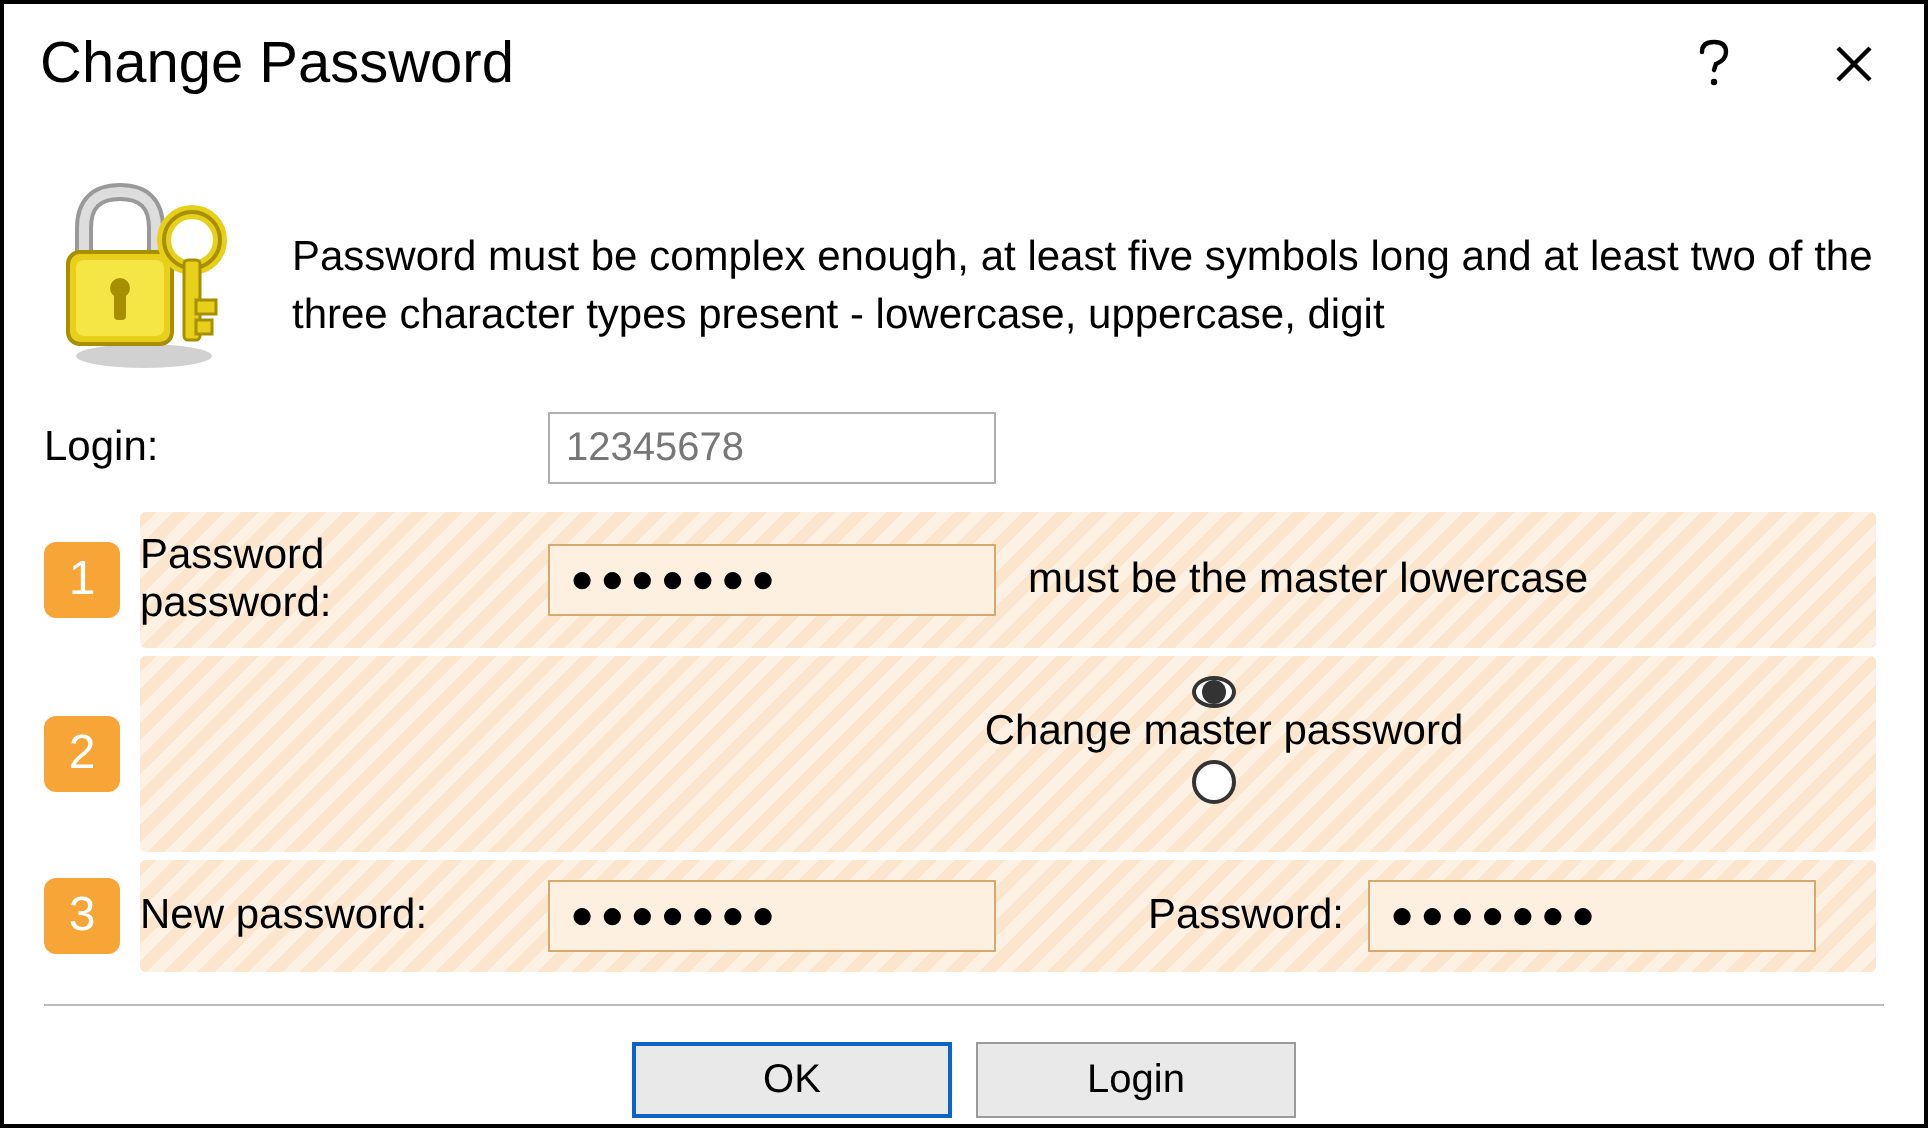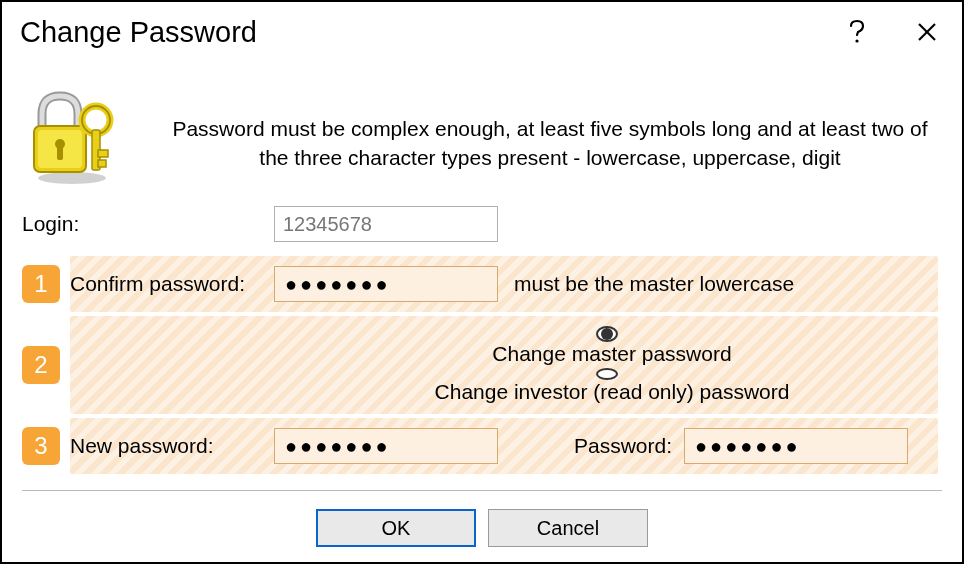--- a/index.html
+++ b/index.html
@@ -50,23 +50,22 @@
     flex: 1;
     padding: 24px 20px 0 20px;
     display: flex;
     flex-direction: column;
   }
 
   
   .instruction-row {
     display: flex;
     align-items: flex-start;
-    gap: 36px;
+    gap: 24px;
     margin-bottom: 16px;
-    text-align: center;
   }
   .instruction-text {
     font-size: 21px;
     line-height: 1.4;
     padding-top: 28px;
   }
 
   .icon-holder {
     width: 100px;
     height: 100px;
@@ -282,37 +281,36 @@
       <div class="input-col">
         <input class="text-input" readonly="" value="12345678" style="">
       </div>
     </div>
 
     <div class="sections-wrap">
 
       <div class="section">
         <div class="step-badge">1</div>
         <div class="section-row">
-          <div class="label-col" style="width:204px">Confirm password:</div>
+          <div class="label-col" style="width:204px">Password password:</div>
           <div class="pw-input">
               <span>●●●●●●●</span>
             </div>
           <div class="hint-col">must be the master lowercase</div>
         </div>
       </div>
 
       <div class="section">
         <div class="step-badge">2</div>
         <div class="radio-row" style="padding-left:216px">
           <span class="radio-circle checked"></span>
           <span>Change master password</span>
         </div>
         <div class="radio-row" style="padding-left:216px">
           <span class="radio-circle"></span>
-          <span>Change investor (read only) password</span>
         </div>
       </div>
 
       <div class="section">
         <div class="step-badge">3</div>
         <div class="section-row">
           <div class="label-col" style="width:204px">New password:</div>
           <div class="pw-input">
               <span>●●●●●●●</span>
             </div>
@@ -325,18 +323,18 @@
 
     </div>
 
     <hr class="separator">
 
     <div class="button-row">
       <div class="dlg-btn primary">
         <span>OK</span>
       </div>
       <div class="dlg-btn">
-        <span>Cancel</span>
+        <span>Login</span>
       </div>
     </div>
 
   </div>
 </div>
 
 </body></html>

